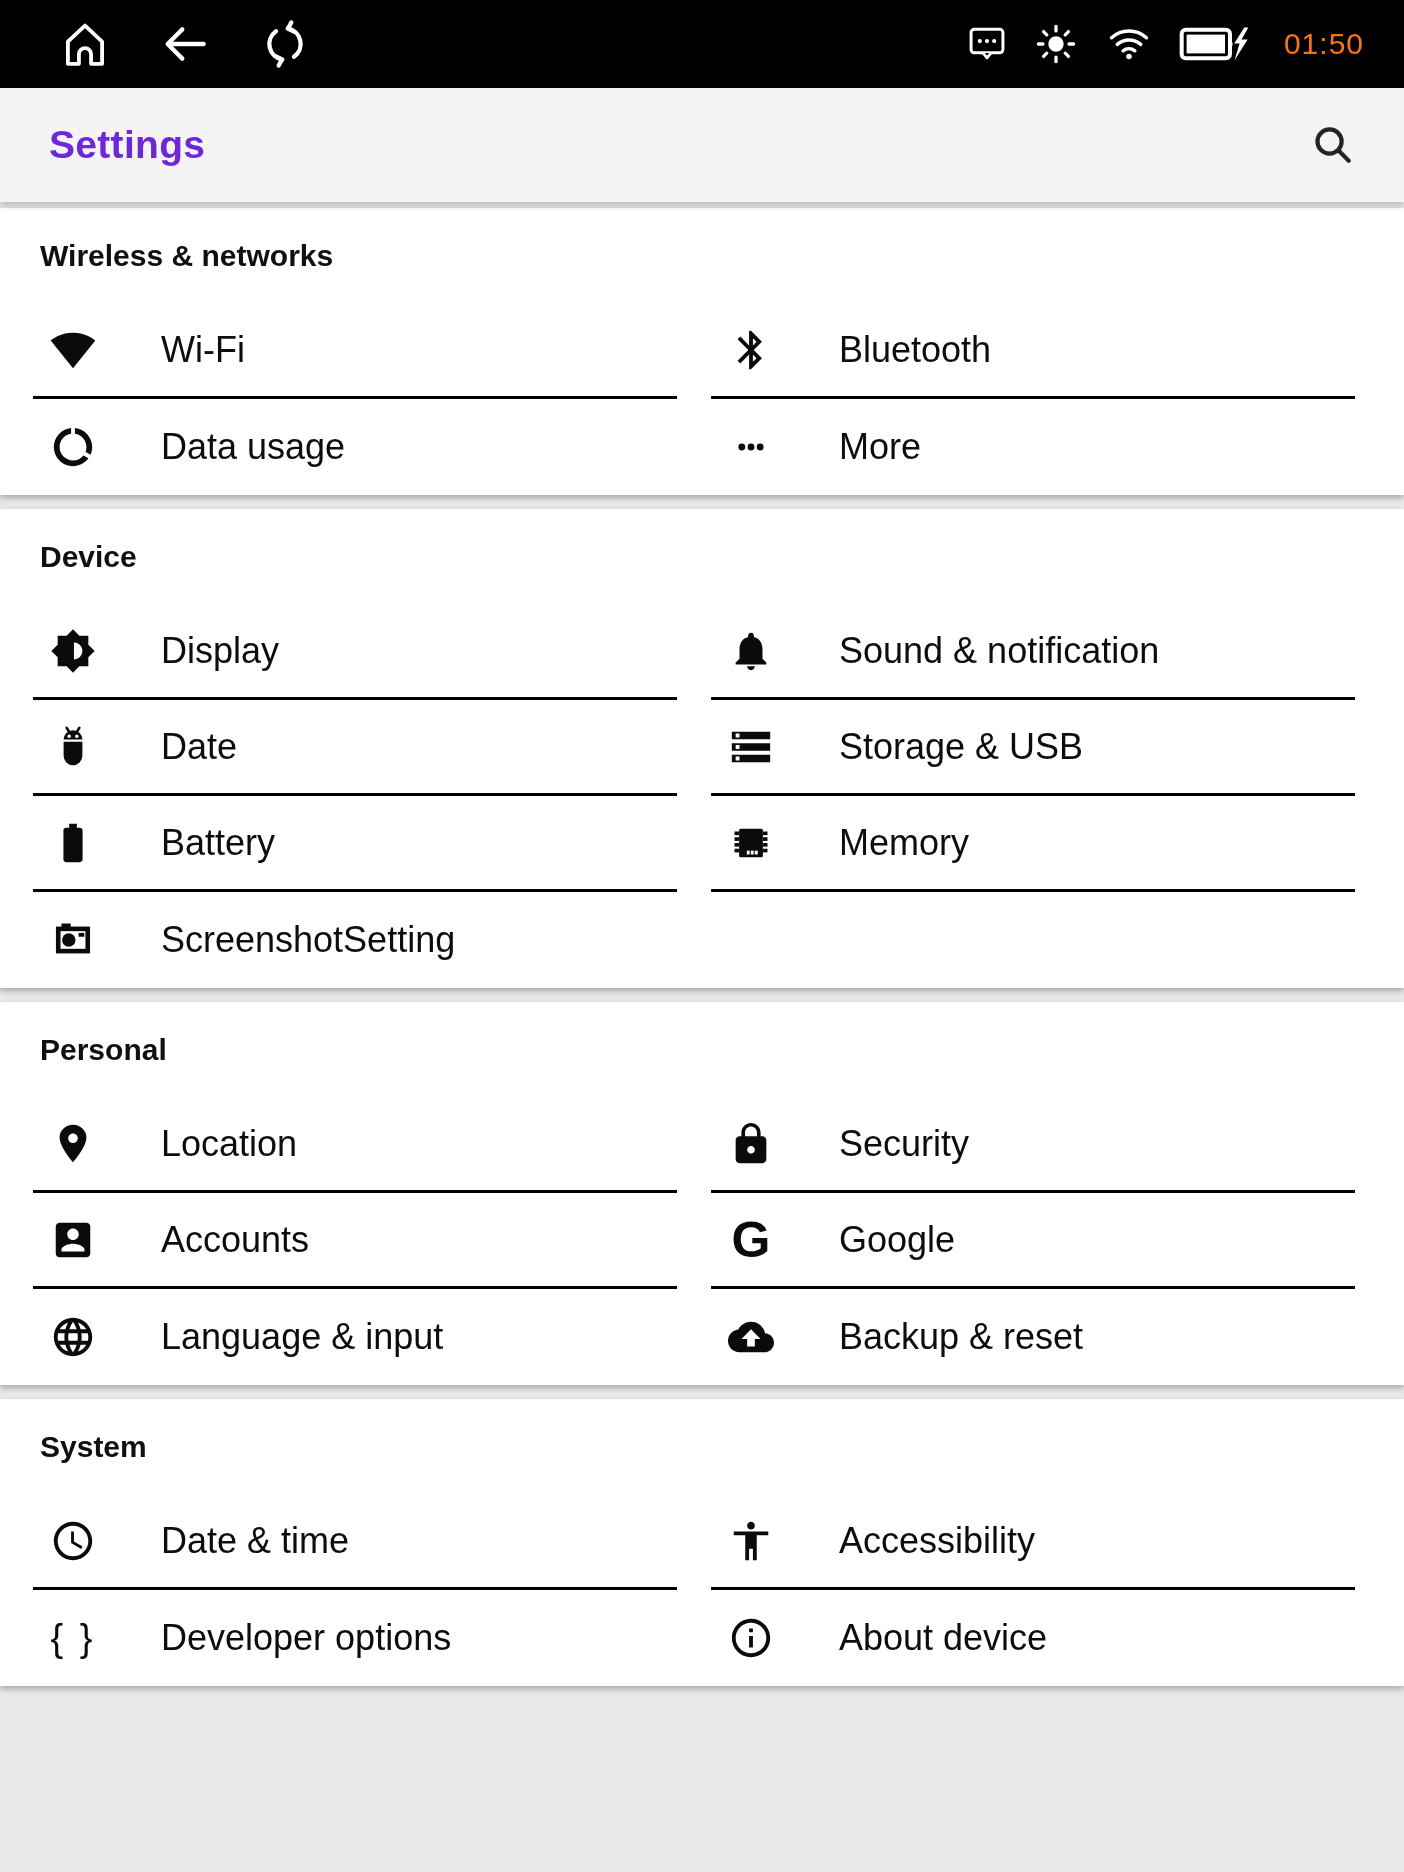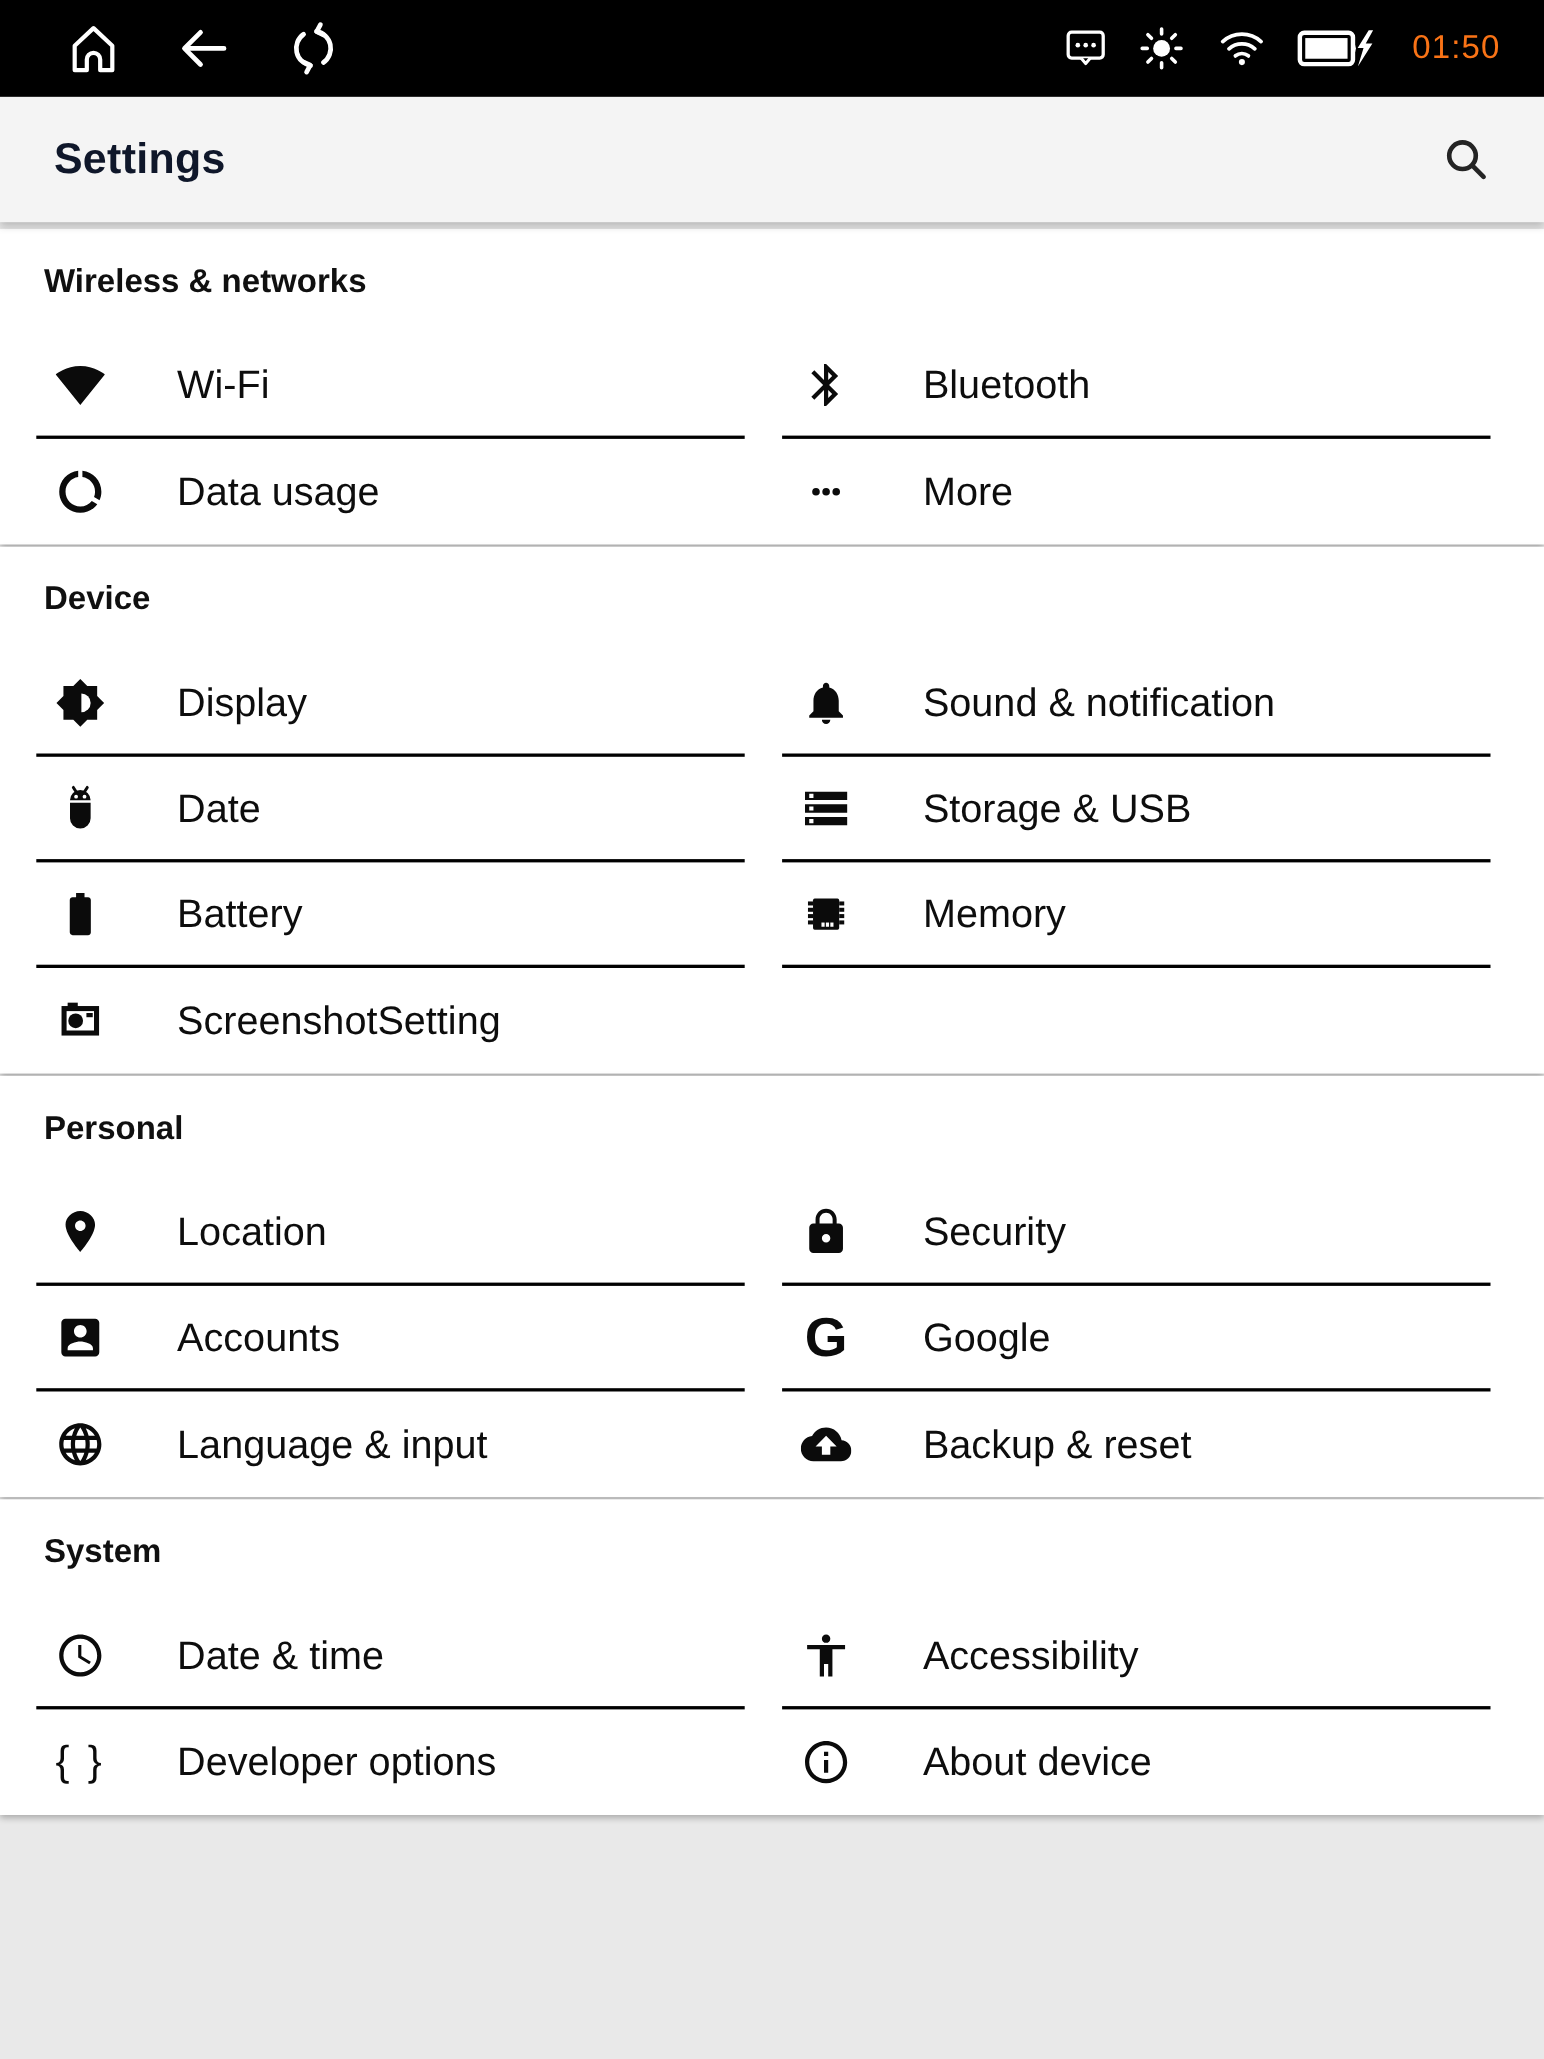--- a/index.html
+++ b/index.html
@@ -26,30 +26,30 @@
   .sb-time{font-size:30px;color:#f97316;letter-spacing:1px;margin-left:4px;}
 
   
   .header{
     height:114px;background:var(--header-bg,#f4f4f4);
     display:flex;align-items:center;
     padding:0 47px 0 49px;
     box-shadow:0 3px 7px rgba(0,0,0,.22);
     position:relative;z-index:5;
   }
-  .page-title{font-size:39px;font-weight:700;color:#0f172a;letter-spacing:.3px;}
+  .page-title{font-size:39px;font-weight:700;color:#6d28d9;letter-spacing:.3px;}
   .search-btn{margin-left:auto;width:48px;height:48px;display:flex;align-items:center;justify-content:center;cursor:pointer;}
   .search-btn svg{width:46px;height:46px;}
 
   
   .content{padding-top:6px;position:relative;z-index:1;}
   .card{
     background:var(--card-bg,#fff);
     box-shadow:0 3px 6px rgba(0,0,0,.28);
-    margin-bottom:2px;
+    margin-bottom:14px;
   }
   .card-title{
     height:95px;display:flex;align-items:center;
     padding-left:40px;font-size:30px;font-weight:700;color:#101010;
   }
   .card-grid{
     display:grid;grid-template-columns:1fr 1fr;column-gap:34px;
     padding:0 49px 0 33px;
   }
   .item-row{

